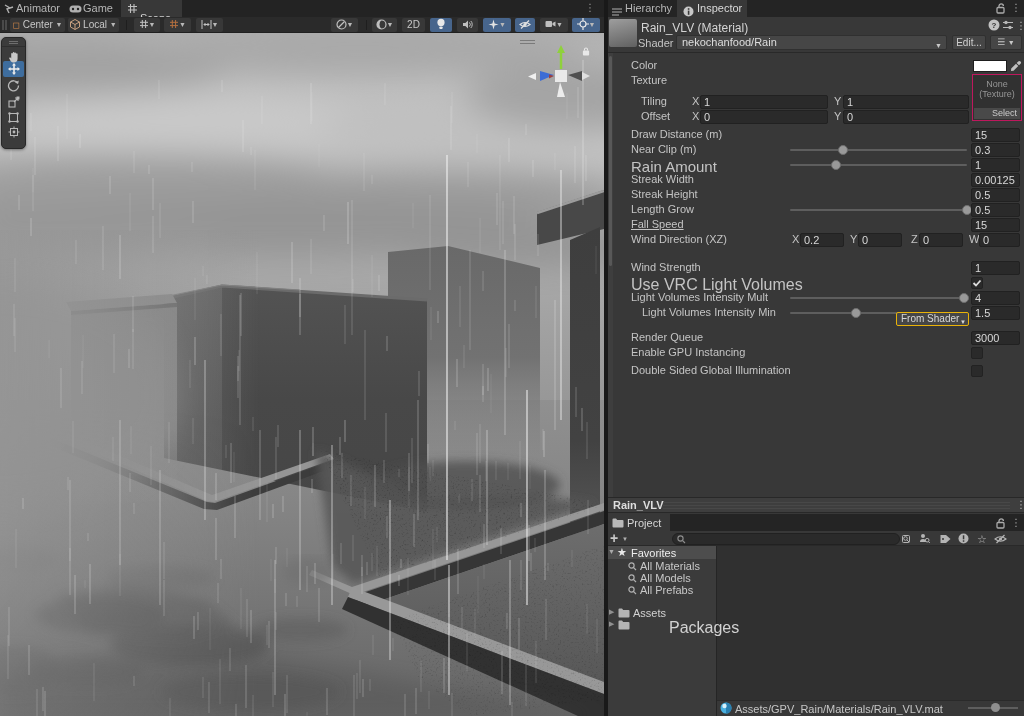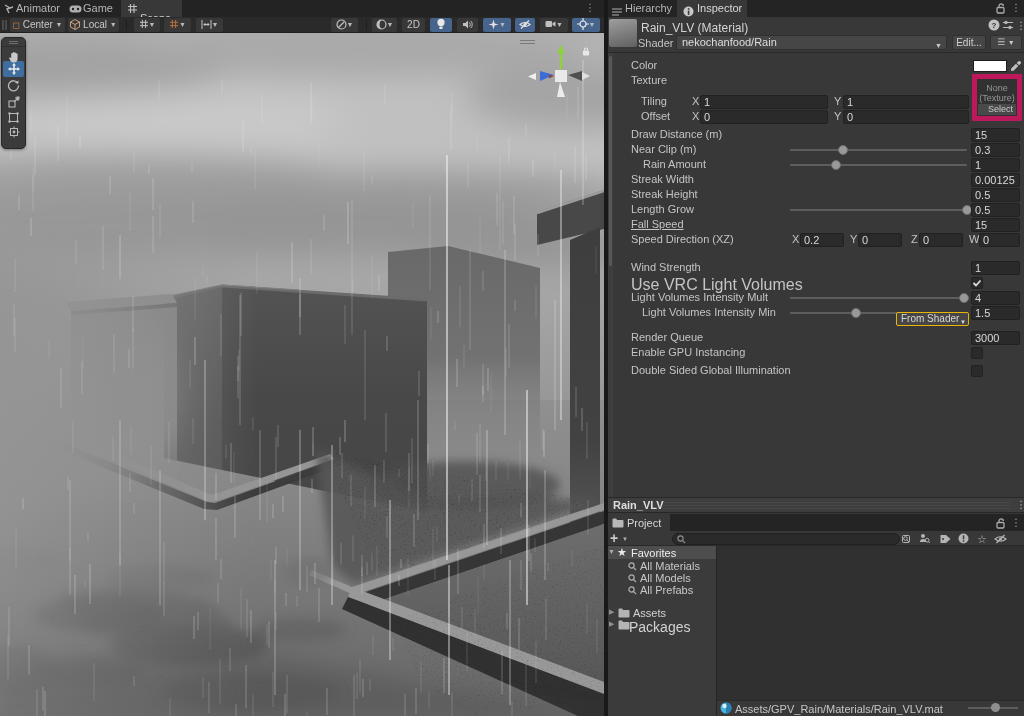--- a/index.html
+++ b/index.html
@@ -614,55 +614,55 @@
 <div class="abs" style="left:676px;top:35px;width:271px;height:15px;background:#464646;border:1px solid #303030;border-radius:2px;color:#dedede;font-size:11px;line-height:13px;padding-left:5px;">nekochanfood/Rain<span style="position:absolute;right:4px;top:3px;font-size:7px;color:#c8c8c8;">▼</span></div>
 <div class="abs" style="left:952px;top:35px;width:34px;height:15px;background:#464646;border:1px solid #303030;border-radius:2px;color:#d0d0d0;font-size:10px;text-align:center;line-height:13px;">Edit...</div>
 <div class="abs" style="left:990px;top:35px;width:32px;height:15px;background:#464646;border:1px solid #303030;border-radius:2px;color:#c8c8c8;font-size:9px;text-align:center;line-height:13px;">☰ <span style="font-size:7px;">▼</span></div>
 <div style="position:absolute;left:608px;top:52px;width:416px;height:1px;background:#292929;"></div>
 <div class="abs" style="left:631px;top:59px;color:#c4c4c4;font-size:11px;white-space:nowrap;">Color</div>
 <div class="abs" style="left:973px;top:60px;width:34px;height:12px;background:#ffffff;border:1px solid #1e1e1e;"></div>
 <svg class="abs" style="left:1010px;top:60px;" width="12" height="12" viewBox="0 0 12 12">
     <path d="M10.5 1.5 a1.6 1.6 0 0 1 0 2.3 L9 5.3 L6.7 3 L8.2 1.5 a1.6 1.6 0 0 1 2.3 0 Z M6 3.7 L8.3 6 L3.5 10.8 L1 11 L1.2 8.5 Z" fill="#c0c0c0"></path>
   </svg>
 <div class="abs" style="left:631px;top:74px;color:#c4c4c4;font-size:11px;white-space:nowrap;">Texture</div>
-<div class="abs" style="left:972px;top:74px;width:50px;height:47px;background:#313131;border:5px solid #be185d;">
+<div class="abs" style="left:972px;top:74px;width:50px;height:47px;background:#313131;border:1px solid #be185d;">
 <div style="color:#969696;font-size:9px;text-align:center;margin-top:4px;line-height:10px;">None<br>(Texture)</div>
 <div style="position:absolute;bottom:1px;left:1px;right:1px;height:11px;background:#494949;color:#cacaca;font-size:9px;text-align:right;padding-right:3px;line-height:11px;">Select</div>
   </div>
 <div class="abs" style="left:641px;top:95px;color:#c4c4c4;font-size:11px;white-space:nowrap;">Tiling</div>
 <div class="abs" style="left:692px;top:95px;color:#c4c4c4;font-size:11px;white-space:nowrap;">X</div>
 <div class="fld" style="left:700px;top:95px;width:128px;height:14px;">1</div>
 <div class="abs" style="left:834px;top:95px;color:#c4c4c4;font-size:11px;white-space:nowrap;">Y</div>
 <div class="fld" style="left:843px;top:95px;width:126px;height:14px;">1</div>
 <div class="abs" style="left:641px;top:110px;color:#c4c4c4;font-size:11px;white-space:nowrap;">Offset</div>
 <div class="abs" style="left:692px;top:110px;color:#c4c4c4;font-size:11px;white-space:nowrap;">X</div>
 <div class="fld" style="left:700px;top:110px;width:128px;height:14px;">0</div>
 <div class="abs" style="left:834px;top:110px;color:#c4c4c4;font-size:11px;white-space:nowrap;">Y</div>
 <div class="fld" style="left:843px;top:110px;width:126px;height:14px;">0</div>
 <div class="abs" style="left:631px;top:128px;color:#c4c4c4;font-size:11px;white-space:nowrap;">Draw Distance (m)</div>
 <div class="fld" style="left:971px;top:128px;width:49px;height:14px;">15</div>
 <div class="abs" style="left:631px;top:143px;color:#c4c4c4;font-size:11px;white-space:nowrap;">Near Clip (m)</div>
 <div class="abs" style="left:790px;top:149px;width:177px;height:2px;background:#5e5e5e;border-radius:1px;"></div>
 <div class="abs" style="left:838px;top:145px;width:10px;height:10px;background:#999999;border:1px solid #6e6e6e;border-radius:50%;"></div>
 <div class="fld" style="left:971px;top:143px;width:49px;height:14px;">0.3</div>
-<div class="abs" style="left:631px;top:158px;color:#c4c4c4;font-size:11px;white-space:nowrap;margin-left:12px;">Rain Amount</div>
+<div class="abs" style="left:631px;top:158px;color:#c4c4c4;font-size:15px;white-space:nowrap;">Rain Amount</div>
 <div class="abs" style="left:790px;top:164px;width:177px;height:2px;background:#5e5e5e;border-radius:1px;"></div>
 <div class="abs" style="left:831px;top:160px;width:10px;height:10px;background:#999999;border:1px solid #6e6e6e;border-radius:50%;"></div>
 <div class="fld" style="left:971px;top:158px;width:49px;height:14px;">1</div>
 <div class="abs" style="left:631px;top:173px;color:#c4c4c4;font-size:11px;white-space:nowrap;">Streak Width</div>
 <div class="fld" style="left:971px;top:173px;width:49px;height:14px;">0.00125</div>
 <div class="abs" style="left:631px;top:188px;color:#c4c4c4;font-size:11px;white-space:nowrap;">Streak Height</div>
 <div class="fld" style="left:971px;top:188px;width:49px;height:14px;">0.5</div>
 <div class="abs" style="left:631px;top:203px;color:#c4c4c4;font-size:11px;white-space:nowrap;">Length Grow</div>
 <div class="abs" style="left:790px;top:209px;width:177px;height:2px;background:#5e5e5e;border-radius:1px;"></div>
 <div class="abs" style="left:962px;top:205px;width:10px;height:10px;background:#999999;border:1px solid #6e6e6e;border-radius:50%;"></div>
 <div class="fld" style="left:971px;top:203px;width:49px;height:14px;">0.5</div>
 <div class="abs" style="left:631px;top:218px;color:#c4c4c4;font-size:11px;white-space:nowrap;text-decoration:underline;">Fall Speed</div>
 <div class="fld" style="left:971px;top:218px;width:49px;height:14px;">15</div>
-<div class="abs" style="left:631px;top:233px;color:#c4c4c4;font-size:11px;white-space:nowrap;">Speed Direction (XZ)</div>
+<div class="abs" style="left:631px;top:233px;color:#c4c4c4;font-size:11px;white-space:nowrap;">Wind Direction (XZ)</div>
 <div class="abs" style="left:792px;top:233px;color:#c4c4c4;font-size:11px;white-space:nowrap;">X</div>
 <div class="fld" style="left:800px;top:233px;width:44px;height:14px;">0.2</div>
 <div class="abs" style="left:850px;top:233px;color:#c4c4c4;font-size:11px;white-space:nowrap;">Y</div>
 <div class="fld" style="left:858px;top:233px;width:44px;height:14px;">0</div>
 <div class="abs" style="left:911px;top:233px;color:#c4c4c4;font-size:11px;white-space:nowrap;">Z</div>
 <div class="fld" style="left:919px;top:233px;width:44px;height:14px;">0</div>
 <div class="abs" style="left:969px;top:233px;color:#c4c4c4;font-size:11px;white-space:nowrap;">W</div>
 <div class="fld" style="left:979px;top:233px;width:41px;height:14px;">0</div>
 <div class="abs" style="left:631px;top:261px;color:#c4c4c4;font-size:11px;white-space:nowrap;">Wind Strength</div>
 <div class="fld" style="left:971px;top:261px;width:49px;height:14px;">1</div>
@@ -761,21 +761,21 @@
 <div class="abs" style="left:640px;top:584px;color:#c8c8c8;font-size:11px;">All Prefabs</div>
 <div class="abs" style="left:609px;top:608px;color:#909090;font-size:7px;">▶</div>
 <svg class="abs" style="left:618px;top:608px;" width="12" height="10" viewBox="0 0 12 10">
     <path d="M0.5 1.5 a1 1 0 0 1 1 -1 H4 l1.2 1.5 H10.5 a1 1 0 0 1 1 1 V8.5 a1 1 0 0 1 -1 1 H1.5 a1 1 0 0 1 -1 -1 Z" fill="#b4b4b4"></path>
   </svg>
 <div class="abs" style="left:633px;top:607px;color:#d2d2d2;font-size:11px;">Assets</div>
 <div class="abs" style="left:609px;top:620px;color:#909090;font-size:7px;">▶</div>
 <svg class="abs" style="left:618px;top:620px;" width="12" height="10" viewBox="0 0 12 10">
     <path d="M0.5 1.5 a1 1 0 0 1 1 -1 H4 l1.2 1.5 H10.5 a1 1 0 0 1 1 1 V8.5 a1 1 0 0 1 -1 1 H1.5 a1 1 0 0 1 -1 -1 Z" fill="#b4b4b4"></path>
   </svg>
-<div class="abs" style="left:629px;top:619px;color:#d2d2d2;font-size:14px;">Packages</div>
+<div class="abs" style="left:669px;top:619px;color:#d2d2d2;font-size:16px;">Packages</div>
 <div style="position:absolute;left:717px;top:700px;width:307px;height:16px;background:#383838;border-top:1px solid #2a2a2a;"></div>
 <svg class="abs" style="left:720px;top:702px;" width="12" height="12" viewBox="0 0 12 12">
     <circle cx="6" cy="6" r="5.5" fill="#49b0e0"></circle>
     <path d="M6 0.5 a5.5 5.5 0 0 1 0 11 Z" fill="#2a7fb0"></path>
     <circle cx="4.5" cy="4" r="2.2" fill="#d8f0fa"></circle>
   </svg>
 <div class="abs" style="left:735px;top:703px;color:#c6c6c6;font-size:11px;">Assets/GPV_Rain/Materials/Rain_VLV.mat</div>
 <div class="abs" style="left:968px;top:707px;width:50px;height:2px;background:#5e5e5e;"></div>
 <div class="abs" style="left:991px;top:703px;width:9px;height:9px;background:#8e8e8e;border-radius:50%;"></div>
 </body></html>

